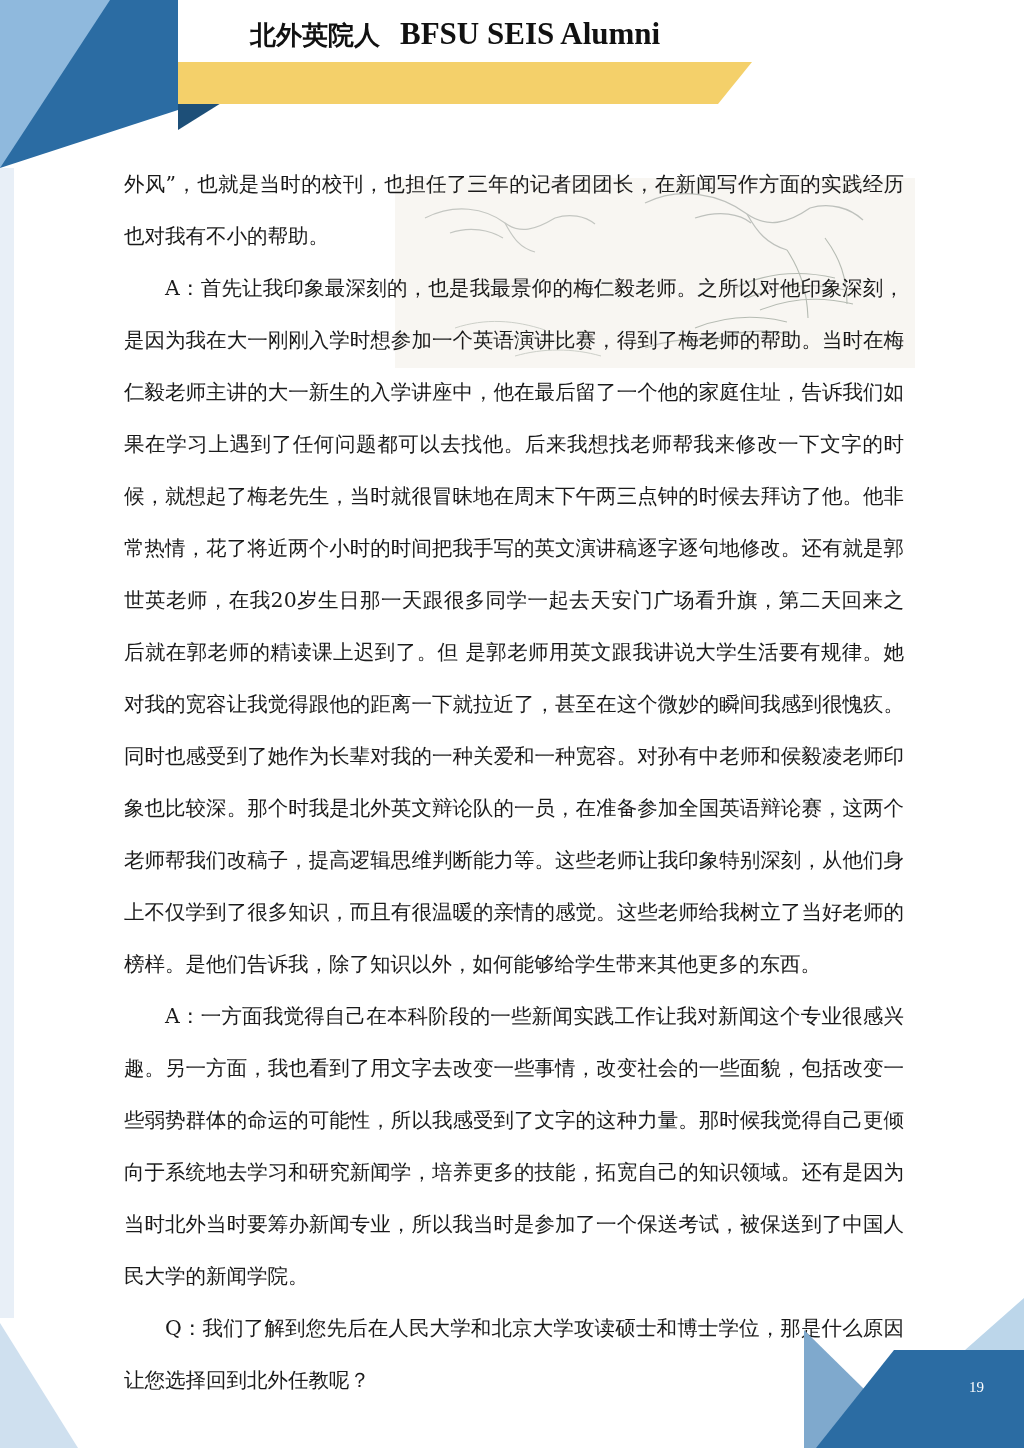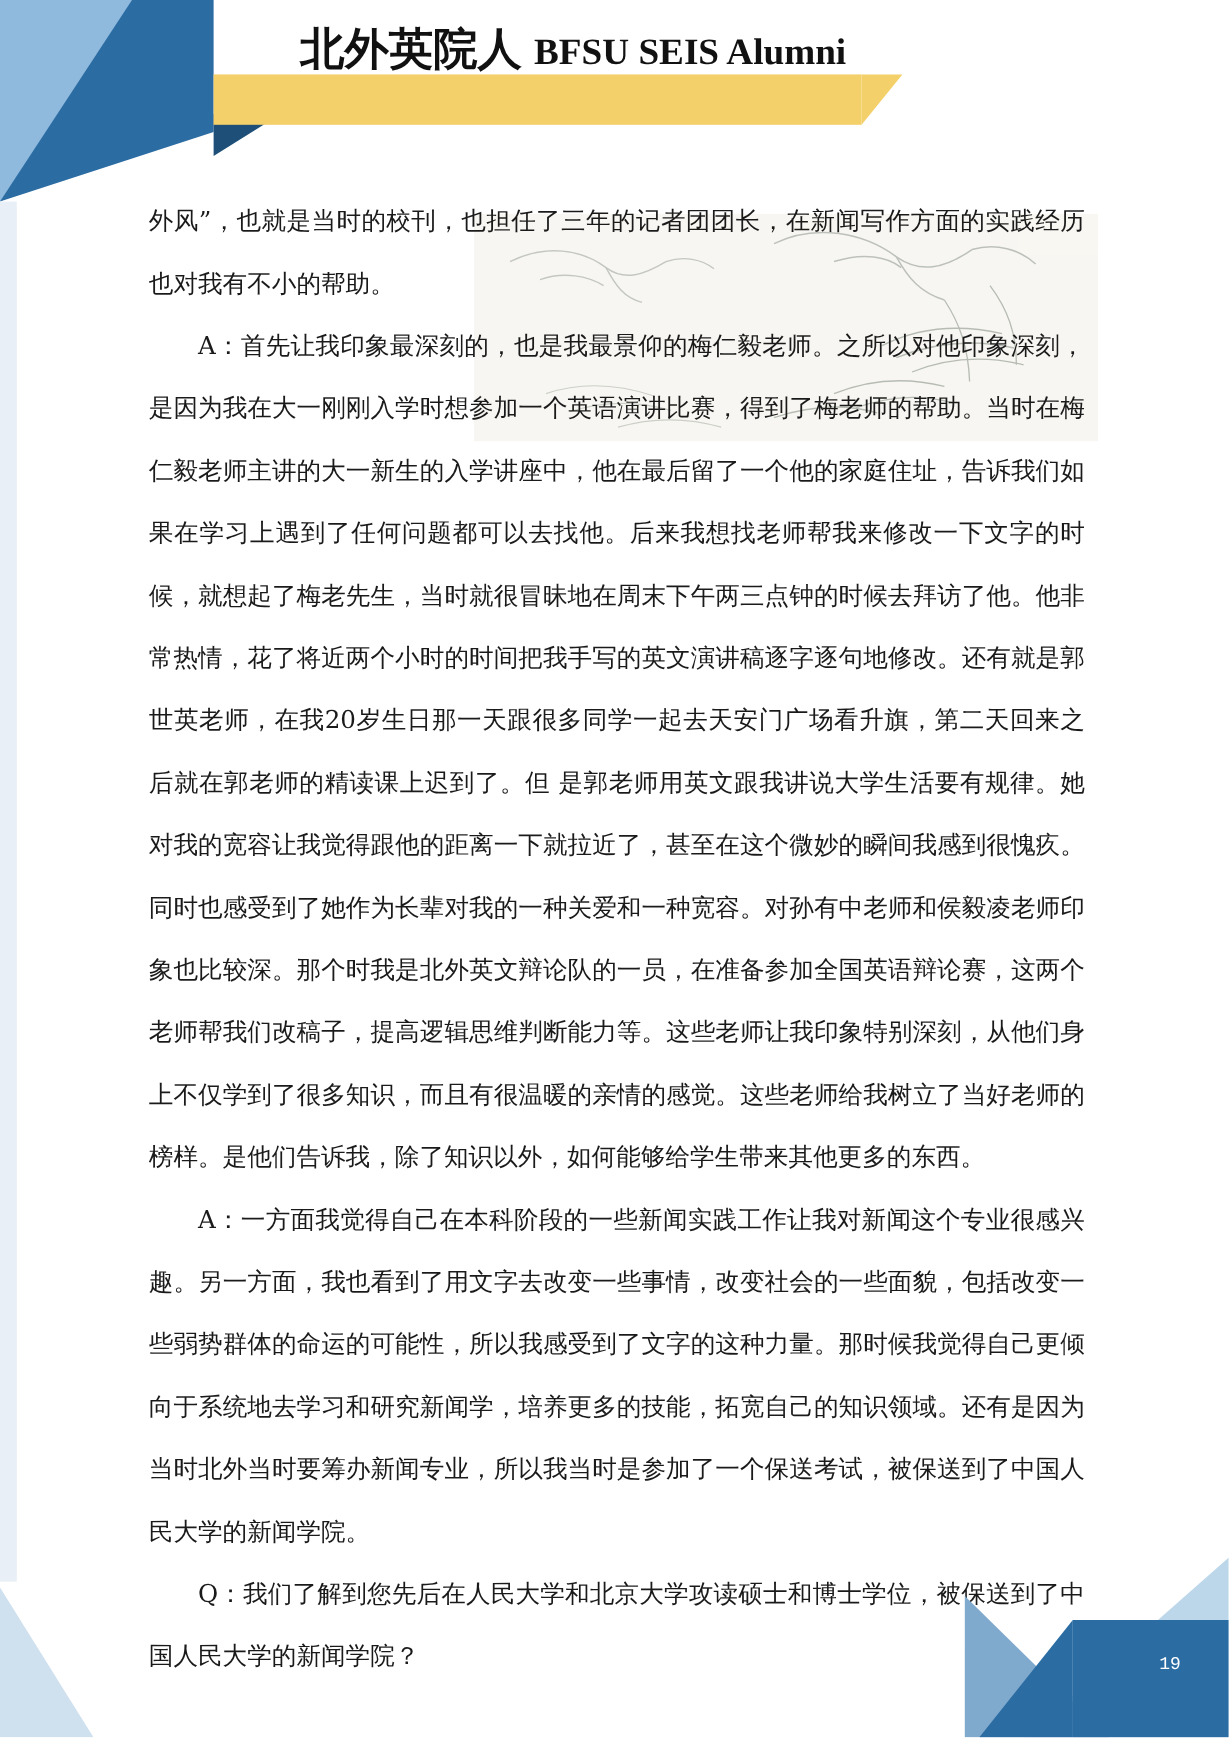--- a/index.html
+++ b/index.html
@@ -58,27 +58,27 @@
     left: 250px; top: 16px;
     font-size: 31px;
     font-weight: bold;
     color: #111111;
     letter-spacing: 0px;
     white-space: nowrap;
   }
   .hdr-title .cn {
     font-family: Liberation Sans, sans-serif;
     font-weight: bold;
-    font-size: 37px;
+    font-size: 26px;
   }
   .hdr-title .en {
     font-family: "Liberation Serif", serif;
     font-weight: bold;
     font-size: 31px;
-    margin-left: 10px;
+    margin-left: 20px;
     text-align: center;
   }
 
   
   .ftr-lightblue-tri {
     right: 0; bottom: 0;
     width: 0; height: 0;
     border-right: 170px solid #bcd6ea;
     border-top: 150px solid transparent;
   }
@@ -97,21 +97,21 @@
     right: 130px; bottom: 0;
     width: 0; height: 0;
     border-right: 78px solid #2b6ca3;
     border-top: 98px solid transparent;
   }
   .ftr-page-num {
     position: absolute;
     right: 40px; bottom: 52px;
     color: #ffffff;
     font-size: 15px;
-    font-family: Liberation Mono, monospace;
+    font-family: Liberation Serif, serif;
   }
   .left-bottom-lightblue {
     left: 0; bottom: 0;
     width: 0; height: 0;
     border-left: 78px solid #cfe0ef;
     border-top: 125px solid transparent;
   }
   .left-strip {
     left: 0; top: 168px;
     width: 14px; height: 1150px;
@@ -191,21 +191,21 @@
       <path d="M60,150 C90,140 120,142 150,152"></path>
       <path d="M80,165 C108,156 136,156 164,164"></path>
       <path d="M120,178 C148,170 178,170 206,178"></path>
     </g>
   </svg>
 
   <div class="content">
     <p class="para">外风”，也就是当时的校刊，也担任了三年的记者团团长，在新闻写作方面的实践经历也对我有不小的帮助。</p>
     <p class="para indent">A：首先让我印象最深刻的，也是我最景仰的梅仁毅老师。之所以对他印象深刻，是因为我在大一刚刚入学时想参加一个英语演讲比赛，得到了梅老师的帮助。当时在梅仁毅老师主讲的大一新生的入学讲座中，他在最后留了一个他的家庭住址，告诉我们如果在学习上遇到了任何问题都可以去找他。后来我想找老师帮我来修改一下文字的时候，就想起了梅老先生，当时就很冒昧地在周末下午两三点钟的时候去拜访了他。他非常热情，花了将近两个小时的时间把我手写的英文演讲稿逐字逐句地修改。还有就是郭世英老师，在我20岁生日那一天跟很多同学一起去天安门广场看升旗，第二天回来之后就在郭老师的精读课上迟到了。但 是郭老师用英文跟我讲说大学生活要有规律。她对我的宽容让我觉得跟他的距离一下就拉近了，甚至在这个微妙的瞬间我感到很愧疚。同时也感受到了她作为长辈对我的一种关爱和一种宽容。对孙有中老师和侯毅凌老师印象也比较深。那个时我是北外英文辩论队的一员，在准备参加全国英语辩论赛，这两个老师帮我们改稿子，提高逻辑思维判断能力等。这些老师让我印象特别深刻，从他们身上不仅学到了很多知识，而且有很温暖的亲情的感觉。这些老师给我树立了当好老师的榜样。是他们告诉我，除了知识以外，如何能够给学生带来其他更多的东西。</p>
     <p class="para indent">A：一方面我觉得自己在本科阶段的一些新闻实践工作让我对新闻这个专业很感兴趣。另一方面，我也看到了用文字去改变一些事情，改变社会的一些面貌，包括改变一些弱势群体的命运的可能性，所以我感受到了文字的这种力量。那时候我觉得自己更倾向于系统地去学习和研究新闻学，培养更多的技能，拓宽自己的知识领域。还有是因为当时北外当时要筹办新闻专业，所以我当时是参加了一个保送考试，被保送到了中国人民大学的新闻学院。</p>
-    <p class="para indent">Q：我们了解到您先后在人民大学和北京大学攻读硕士和博士学位，被保送到了中国人民大学的新闻学院？</p>
+    <p class="para indent">Q：我们了解到您先后在人民大学和北京大学攻读硕士和博士学位，那是什么原因让您选择回到北外任教呢？</p>
   </div>
 
   <div class="deco left-bottom-lightblue"></div>
   <div class="deco ftr-lightblue-tri"></div>
   <div class="deco ftr-mid-tri"></div>
   <div class="deco ftr-blue-tri"></div>
   <div class="deco ftr-blue-box"></div>
   <div class="ftr-page-num">19</div>
 
 </div>

